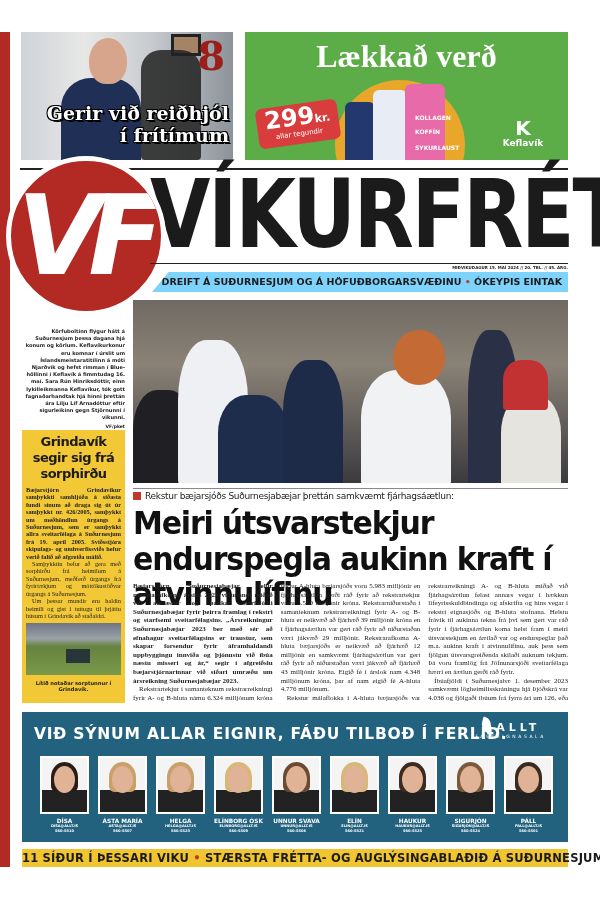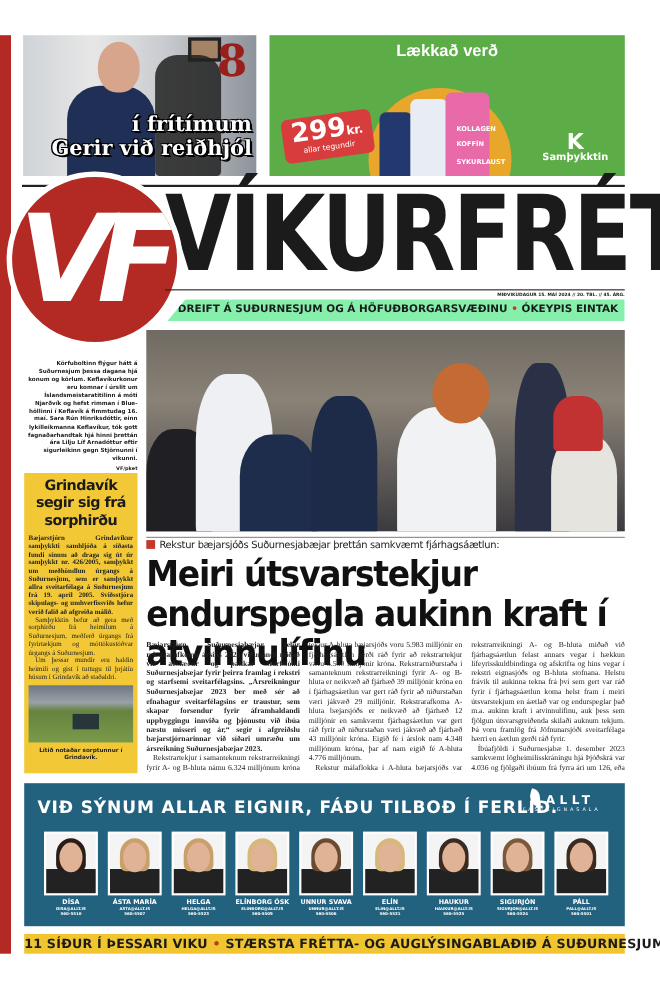--- a/index.html
+++ b/index.html
@@ -13,42 +13,42 @@
   .teaser .head { position: absolute; left: 48px; top: 4px; width: 38px; height: 46px; border-radius: 50% 50% 45% 45%; background: #d6a58c; }
   .teaser .body { position: absolute; left: 20px; top: 44px; width: 80px; height: 90px; border-radius: 30px 30px 0 0; background: #1f2f55; }
   .teaser .bike { position: absolute; left: 120px; top: 18px; width: 60px; height: 110px; background: #222; border-radius: 20px 20px 4px 4px; opacity: .85; }
   .teaser .frame { position: absolute; left: 150px; top: 2px; width: 30px; height: 22px; border: 3px solid #222; background: #a58466; }
   .teaser .pagenum { position: absolute; right: 8px; top: 0px; font-family: "DejaVu Serif", serif; font-weight: bold; font-size: 40px; color: #9a1e1a; }
   .teaser .headline { position: absolute; left: 0; right: 4px; top: 70px; text-align: right; font-family: "DejaVu Serif", serif; font-weight: bold; font-size: 19px; line-height: 22px; color: #fff;
     text-shadow: -1px -1px 0 #000, 1px -1px 0 #000, -1px 1px 0 #000, 1px 1px 0 #000, 2px 2px 0 #000; }
 
   
   .ad { position: absolute; left: 245px; top: 32px; width: 323px; height: 128px; background: #5cac48; overflow: hidden; }
-  .ad .title { position: absolute; left: 0; right: 0; top: 6px; text-align: center; color: #fff; font-family: Liberation Sans, sans-serif; font-weight: bold; font-size: 15px; }
+  .ad .title { position: absolute; left: 0; right: 0; top: 6px; text-align: center; color: #fff; font-family: Liberation Serif, serif; font-weight: bold; font-size: 32px; }
   .ad .sun { position: absolute; left: 90px; top: 48px; width: 130px; height: 130px; border-radius: 50%; background: #e8a72a; }
   .ad .can { position: absolute; border-radius: 6px 6px 0 0; }
   .ad .can1 { left: 100px; top: 70px; width: 30px; height: 60px; background: #22386e; }
   .ad .can2 { left: 128px; top: 58px; width: 34px; height: 72px; background: #e8edf5; }
   .ad .can3 { left: 160px; top: 52px; width: 40px; height: 78px; background: #e86aa8; }
   .ad .can3 span { position: absolute; left: 10px; font-size: 6px; color: #fff; font-family: "DejaVu Sans", sans-serif; font-weight: bold; }
   .ad .price { position: absolute; left: 12px; top: 72px; width: 82px; height: 40px; background: #d93c3c; border-radius: 6px; transform: rotate(-8deg); color: #fff; text-align: center; font-family: "DejaVu Sans", sans-serif; }
   .ad .price .num { font-size: 24px; font-weight: bold; line-height: 26px; }
   .ad .price .kr { font-size: 11px; font-weight: bold; }
   .ad .price .sub { font-size: 7px; line-height: 8px; display: block; }
   .ad .brand { position: absolute; right: 10px; top: 86px; width: 70px; text-align: center; color: #fff; font-family: "DejaVu Sans", sans-serif; font-weight: bold; font-size: 9px; }
   .ad .brand .k { font-size: 20px; line-height: 20px; display: block; }
 
   
   .rule-top { position: absolute; left: 20px; top: 168px; width: 548px; height: 2px; background: #222; }
   .logo { position: absolute; left: 6px; top: 156px; width: 160px; height: 160px; border-radius: 50%; background: #b22a23; border: 5px solid #fff; overflow: hidden; }
   .logo .vf { position: absolute; left: 6px; top: 10px; font-family: "DejaVu Sans", sans-serif; font-weight: bold; font-style: italic; font-size: 110px; letter-spacing: -14px; color: #fff; line-height: 130px; }
   .masthead { position: absolute; left: 150px; top: 165px; width: 420px; height: 98px; font-family: "DejaVu Sans", sans-serif; font-weight: bold; font-size: 78px; color: #1b1b1b; letter-spacing: -2px; transform: scaleY(1.22); transform-origin: top left; line-height: 80px; white-space: nowrap; }
   .rule-mid { position: absolute; left: 150px; top: 263px; width: 418px; height: 1px; background: #222; }
   .dateline { position: absolute; right: 32px; top: 265px; font-family: "DejaVu Sans", sans-serif; font-size: 4px; font-weight: bold; color: #222; }
-  .tagline { position: absolute; left: 152px; top: 272px; width: 416px; height: 20px; background: #86efac; clip-path: polygon(4% 0, 100% 0, 100% 100%, 0 100%); font-family: "DejaVu Sans", sans-serif; font-weight: bold; font-size: 9.5px; color: #1b1b1b; line-height: 20px; text-align: right; padding-right: 6px; white-space: nowrap; }
+  .tagline { position: absolute; left: 152px; top: 272px; width: 416px; height: 20px; background: #7dd3fc; clip-path: polygon(4% 0, 100% 0, 100% 100%, 0 100%); font-family: "DejaVu Sans", sans-serif; font-weight: bold; font-size: 9.5px; color: #1b1b1b; line-height: 20px; text-align: right; padding-right: 6px; white-space: nowrap; }
   .tagline .dot { color: #c0392b; }
 
   
   .photo { position: absolute; left: 133px; top: 300px; width: 435px; height: 183px; overflow: hidden; background: linear-gradient(180deg,#6f6a63 0%,#8a8276 35%,#3b3a3f 100%); }
   .photo .shape { position: absolute; border-radius: 40% 40% 8% 8%; }
   .photo .s1 { left: 0; top: 90px; width: 60px; height: 100px; background: #1f1f24; }
   .photo .s2 { left: 45px; top: 40px; width: 70px; height: 150px; background: #eef0f3; }
   .photo .s3 { left: 85px; top: 95px; width: 70px; height: 95px; background: #1f2d4d; }
   .photo .s4 { left: 150px; top: 60px; width: 60px; height: 130px; background: #1d2a48; }
   .photo .s5 { left: 228px; top: 70px; width: 90px; height: 120px; background: #f1f2f4; }
@@ -105,42 +105,42 @@
 
 <div class="teaser">
   <div class="frame"></div>
   <div class="person">
     <div class="body"></div>
     <div class="head"></div>
   </div>
   <div class="bike"></div>
   <div class="pagenum">8</div>
   <div class="headline">
+    <div>Gerir við reiðhjól</div>
     <div>í frítímum</div>
-    <div>Gerir við reiðhjól</div>
   </div>
 </div>
 
 <div class="ad">
   <div class="title">Lækkað verð</div>
   <div class="sun"></div>
   <div class="can can1"></div>
   <div class="can can2"></div>
   <div class="can can3">
     <span style="top:30px">KOLLAGEN</span>
     <span style="top:44px">KOFFÍN</span>
     <span style="top:60px">SYKURLAUST</span>
   </div>
   <div class="price">
     <span class="num">299</span><span class="kr">kr.</span>
     <span class="sub">allar tegundir</span>
   </div>
   <div class="brand">
     <span class="k">K</span>
-    <span>Samþykktin</span>
+    <span>Keflavík</span>
   </div>
 </div>
 
 <div class="rule-top"></div>
 <div class="masthead">VÍKURFRÉTTIR</div>
 <div class="logo">
   <div class="vf">VF</div>
 </div>
 <div class="rule-mid"></div>
 <div class="dateline">MIÐVIKUDAGUR 15. MAÍ 2024 // 20. TBL. // 45. ÁRG.</div>

